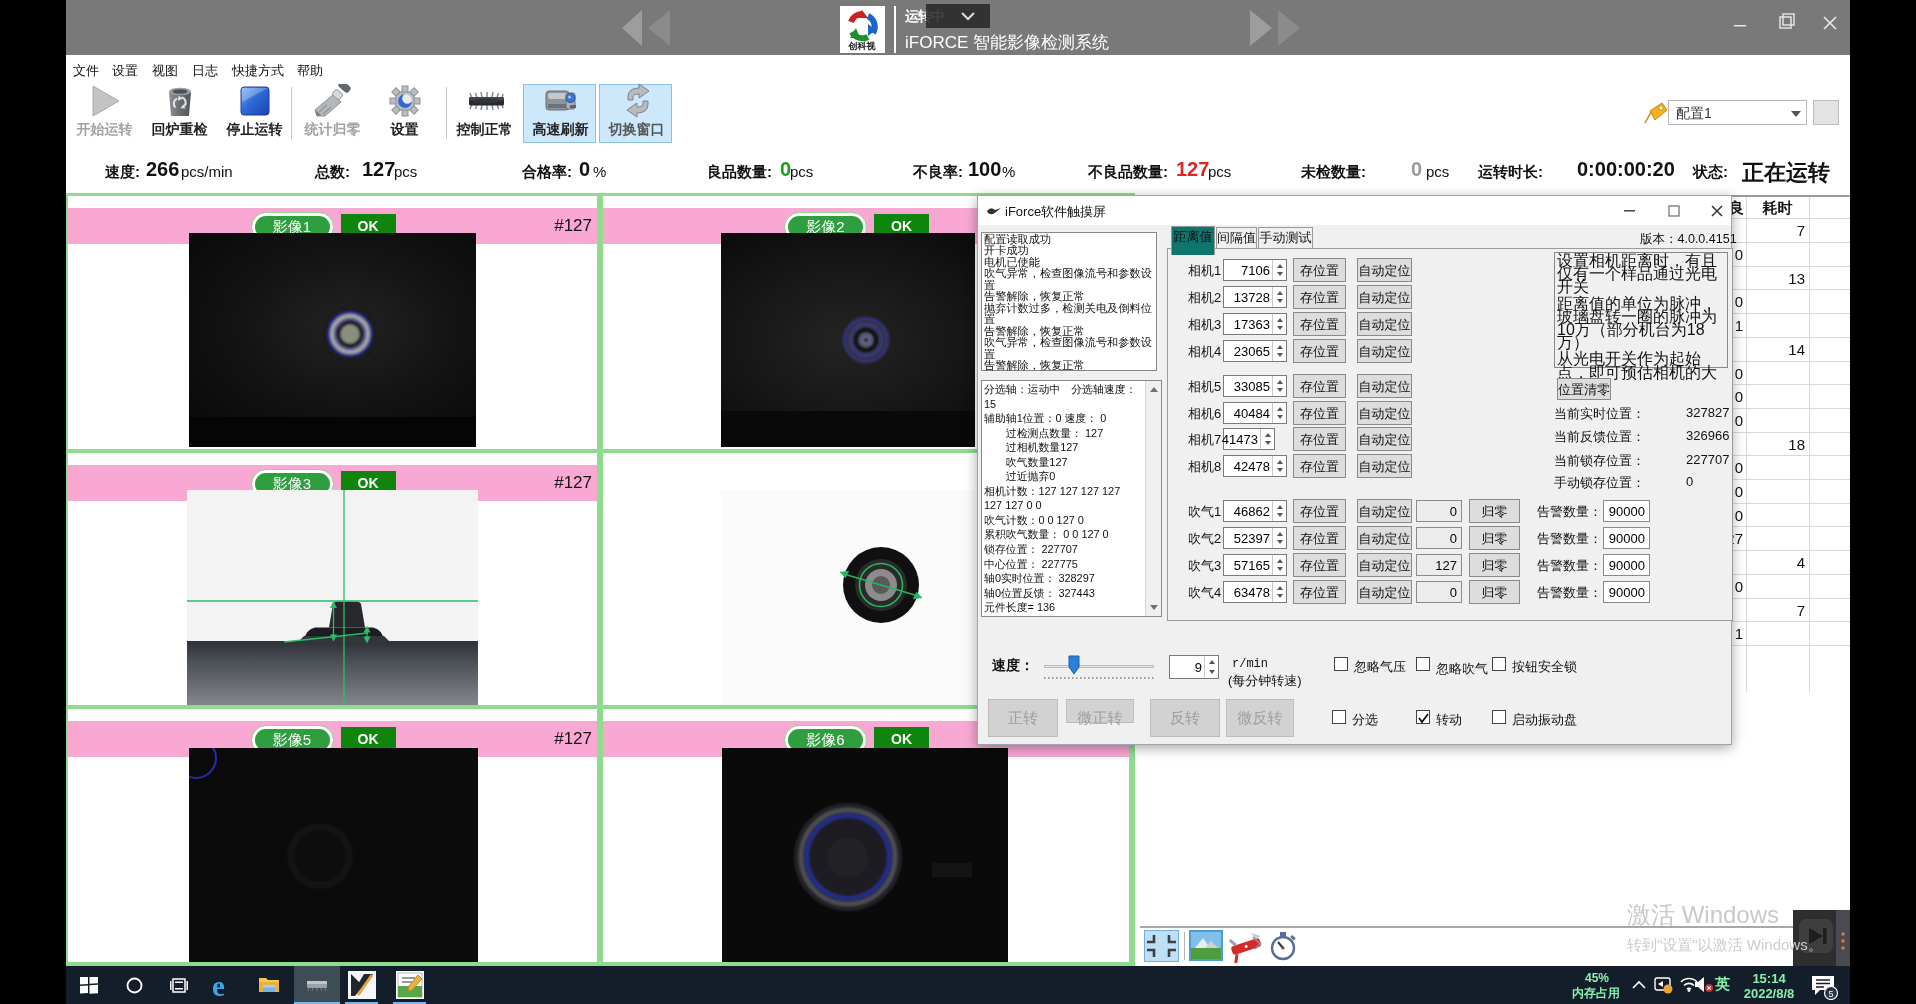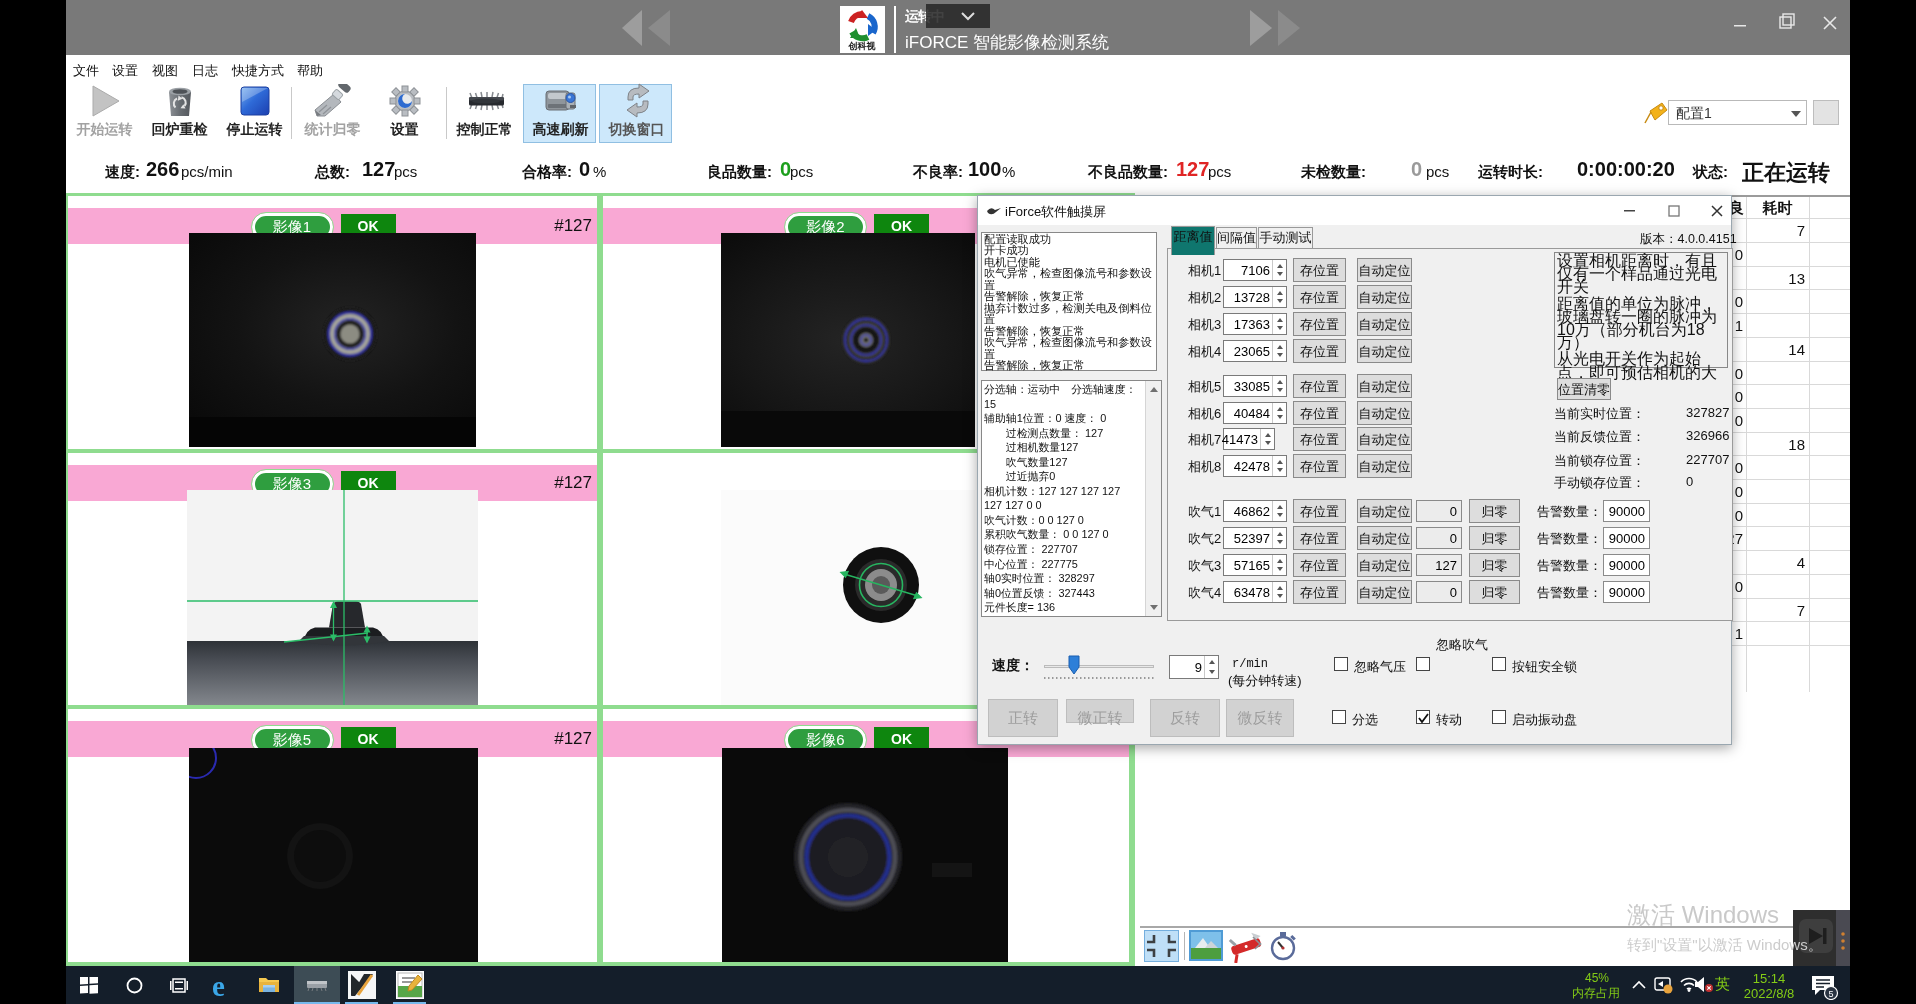--- a/index.html
+++ b/index.html
@@ -49,21 +49,21 @@
 .spin .v { position:absolute; right:16px; top:3px; }
 .spin .ar { position:absolute; right:0; top:0; width:14px; height:100%; border-left:1px solid #c9c9c9; }
 .spin .ar:before { content:""; position:absolute; left:3.5px; top:4px; border:3.5px solid transparent; border-bottom:4px solid #555; border-top:none; }
 .spin .ar:after { content:""; position:absolute; left:3.5px; bottom:4px; border:3.5px solid transparent; border-top:4px solid #555; border-bottom:none; }
 .wbn { position:absolute; background:#dddddd; border:1px solid #8a8a8a; font-size:13px; color:#111; text-align:center; }
 .dlbl { position:absolute; font-size:13px; color:#111; white-space:nowrap; }
 .cb { position:absolute; width:14px; height:14px; background:#fff; border:1px solid #444; }
 .cblbl { position:absolute; font-size:13px; color:#111; white-space:nowrap; }
 
 #taskbar { left:66px; top:966px; width:1784px; height:38px; background:#141e2a; z-index:55; }
-.tklbl { position:absolute; color:#84cc16; font-size:12px; }
+.tklbl { position:absolute; color:#86efac; font-size:12px;font-weight:bold; }
 #watermark1 { left:1627px; top:899px; font-size:24px; color:#c9c9c9; z-index:8; }
 #watermark2 { left:1627px; top:936px; font-size:15px; color:#cccccc; z-index:60; }
 </style>
 </head>
 <body>
 <div id="stage">
   <div id="titlebar" class="abs">
 
     <svg class="abs" style="left:552px;top:10px" width="60" height="36">
       <polygon points="24,0 24,36 4,18" fill="#9d9d9d"></polygon>
@@ -637,21 +637,21 @@
     </svg>
     <div class="spin" style="left:191px;top:459px;width:50px;height:24px">
         <span class="v" style="top:4px">9</span>
         <span class="ar"></span>
       </div>
     <div class="dlbl" style="left:254px;top:461px;font-family:'Liberation Mono',monospace;font-size:12px">r/min</div>
     <div class="dlbl" style="left:250px;top:476px">(每分钟转速)</div>
     <div class="cb" style="left:356px;top:461px"></div>
       <div class="cblbl" style="left:376px;top:462px">忽略气压</div>
     <div class="cb" style="left:438px;top:461px"></div>
-      <div class="cblbl" style="left:458px;top:440px">忽略吹气</div>
+      <div class="cblbl" style="left:458px;top:464px">忽略吹气</div>
     <div class="cb" style="left:514px;top:461px"></div>
       <div class="cblbl" style="left:534px;top:462px">按钮安全锁</div>
     <div class="wbn" style="left:10px;top:503px;width:70px;height:38px;background:#d2d2d2;border-color:#bdbdbd;color:#9d9d9d;line-height:36px;font-size:15px">正转</div>
     <div class="wbn" style="left:88px;top:503px;width:68px;height:24px;background:#d2d2d2;border-color:#bdbdbd;color:#9d9d9d;line-height:36px;font-size:15px">微正转</div>
     <div class="wbn" style="left:172px;top:503px;width:70px;height:38px;background:#d2d2d2;border-color:#bdbdbd;color:#9d9d9d;line-height:36px;font-size:15px">反转</div>
     <div class="wbn" style="left:248px;top:503px;width:68px;height:38px;background:#d2d2d2;border-color:#bdbdbd;color:#9d9d9d;line-height:36px;font-size:15px">微反转</div>
     <div class="cb" style="left:354px;top:514px"></div>
       <div class="cblbl" style="left:374px;top:515px">分选</div>
     <div class="cb" style="left:438px;top:514px"><svg width="13" height="13">
           <path d="M2 6 L5 10 L11 2" stroke="#111" stroke-width="1.8" fill="none"></path>

